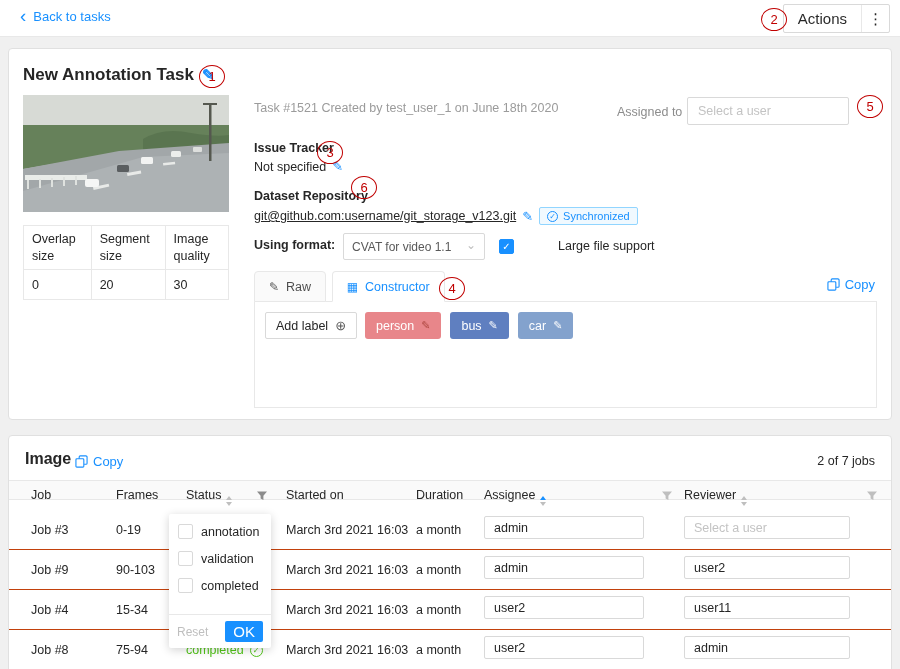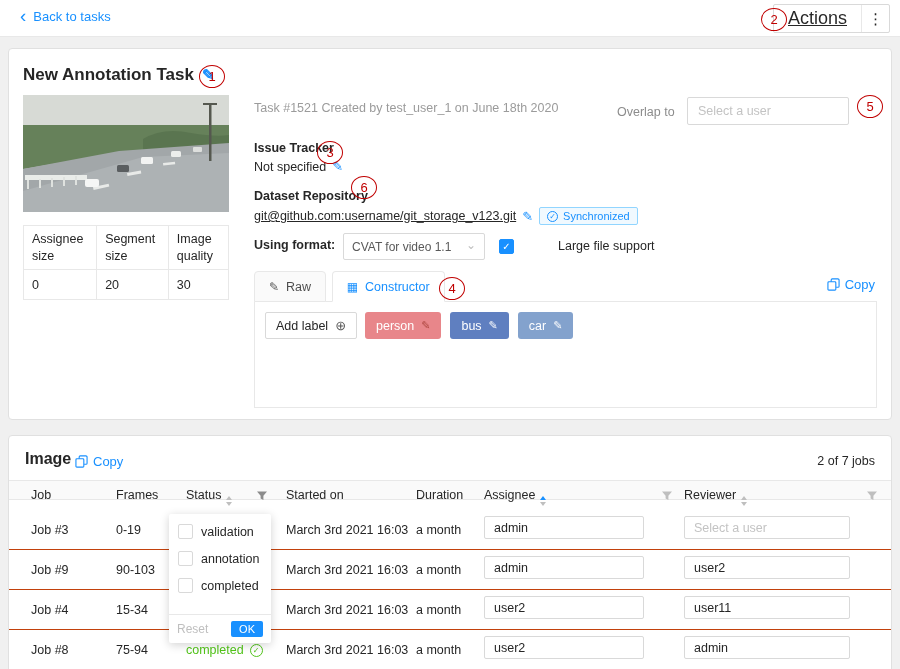--- a/index.html
+++ b/index.html
@@ -11,21 +11,21 @@
     background:#f0f0f0;
     position:relative;
     overflow:hidden;
   }
 
   
   .topbar { position:absolute; top:0; left:0; right:0; height:37px; background:#fff; border-bottom:1px solid #e8e8e8; }
   .back-link { position:absolute; left:20px; top:9px; color:#1890ff; display:flex; align-items:center; gap:7px; cursor:pointer; font-size:13px; }
   .back-link .chev { font-size:19px; line-height:14px; margin-top:-2px; }
   .actions-btn { position:absolute; right:10px; top:4px; height:29px; background:#fff; border:1px solid #d9d9d9; border-radius:2px; display:flex; align-items:center; cursor:pointer; }
-  .actions-btn .lbl { padding:0 14px; font-size:18px;text-decoration:underline; }
+  .actions-btn .lbl { padding:0 14px; font-size:15px; }
   .actions-btn .more { width:28px; text-align:center; border-left:1px solid #e8e8e8; font-size:15px; color:#262626; line-height:27px; }
 
   
   .card { position:absolute; left:8px; width:884px; background:#fff; border:1px solid #e0e0e0; border-radius:4px; }
   .card-task { top:48px; height:372px; }
   .card-jobs { top:435px; height:300px; }
 
   
   .task-title { position:absolute; left:14px; top:16px; font-size:17px; font-weight:700; color:#262626;text-align:right; }
   .edit-pencil { color:#1890ff; cursor:pointer; font-size:13px; }
@@ -105,21 +105,21 @@
   .in-reviewer { left:675px; width:166px; }
 
   .status-completed { display:inline-flex; align-items:center; gap:6px; font-weight:400; }
   .ccircle { width:13px; height:13px; border:1px solid currentColor; border-radius:50%; display:inline-flex; align-items:center; justify-content:center; font-size:8px; }
 
   
   .filter-dd { position:absolute; left:160px; top:78px; width:102px; background:#fff; border-radius:2px; box-shadow:0 2px 10px rgba(0,0,0,.18); z-index:10; padding-top:4px; }
   .filter-opt { display:flex; align-items:center; gap:8px; padding:6px 9px; font-size:12.5px; color:#262626; cursor:pointer; }
   .filter-foot { border-top:1px solid #e8e8e8; margin-top:15px; padding:6px 8px; display:flex; justify-content:space-between; align-items:center; }
   .reset-btn { color:#bfbfbf; font-size:12px; cursor:pointer; }
-  .ok-btn { background:#1890ff; color:#fff; border:none; border-radius:2px; font-size:11px; padding:2px 8px; cursor:pointer; font-family:"Liberation Sans",sans-serif; }
+  .ok-btn { background:#1890ff; color:#fff; border:none; border-radius:2px; font-size:15px; padding:2px 8px; cursor:pointer; font-family:"Liberation Sans",sans-serif; }
 
   
   .ann { position:absolute; width:26px; height:23px; border:1.6px solid #c00000; border-radius:50%; color:#c00000; display:flex; align-items:center; justify-content:center; font-size:13px; z-index:20; background:transparent; }
 </style>
 </head>
 <body>
 
 <div class="topbar">
   <div class="back-link">
     <span class="chev">‹</span>
@@ -160,35 +160,35 @@
       <rect x="62" y="84" width="14" height="8" rx="2" fill="#f5f6f5"></rect>
       <rect x="170" y="52" width="9" height="5" rx="1" fill="#dddfdd"></rect>
       <rect x="186" y="8" width="2.5" height="58" fill="#55584f"></rect>
       <rect x="180" y="8" width="14" height="2" fill="#55584f"></rect>
     </svg>
   </div>
 
   <table class="params-table">
     <tbody>
         <tr>
-      <th>Assignee size</th>
+      <th>Overlap size</th>
       <th>Segment size</th>
       <th>Image quality</th>
     </tr>
     <tr>
       <td>0</td>
       <td>20</td>
       <td>30</td>
     </tr>
   </tbody>
     </table>
 
   <div class="task-meta">Task #1521 Created by test_user_1 on June 18th 2020</div>
 
-  <span class="assigned-label">Overlap to</span>
+  <span class="assigned-label">Assigned to</span>
   <input class="assigned-input" placeholder="Select a user" style="">
 
   <div class="sec-label" style="top:92px">Issue Tracker</div>
   <div class="sec-value" style="top:110px">
     <span>Not specified</span>
     <span class="edit-pencil">✎</span>
   </div>
 
   <div class="sec-label" style="top:140px">Dataset Repository</div>
   <div class="sec-value" style="top:158px">
@@ -329,25 +329,25 @@
     </span>
     <span class="cval c-started">March 3rd 2021 16:03</span>
     <span class="cval c-duration">a month</span>
     <input class="cell-input in-assignee" value="user2" style="">
     <input class="cell-input in-reviewer" value="admin" style="">
   </div>
 
   <div class="filter-dd">
     <div class="filter-opt">
       <span class="cbx"></span>
-      <span>validation</span>
+      <span>annotation</span>
     </div>
     <div class="filter-opt">
       <span class="cbx"></span>
-      <span>annotation</span>
+      <span>validation</span>
     </div>
     <div class="filter-opt">
       <span class="cbx"></span>
       <span>completed</span>
     </div>
     <div class="filter-foot">
       <span class="reset-btn">Reset</span>
       <button class="ok-btn">OK</button>
     </div>
   </div>

